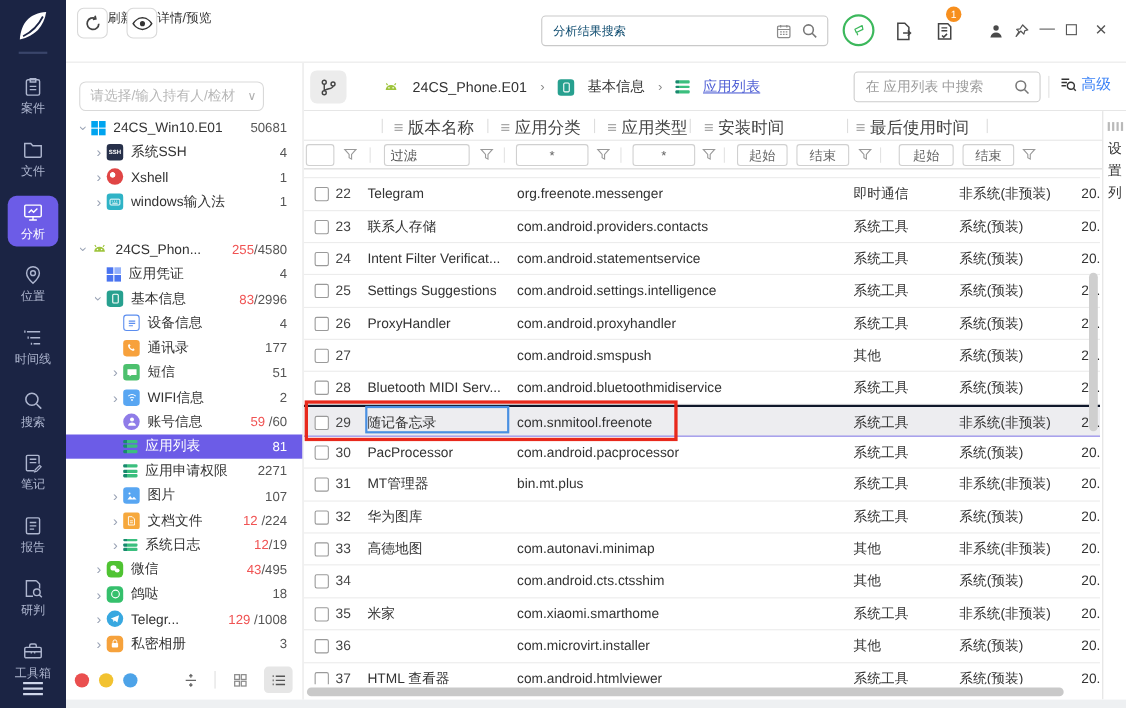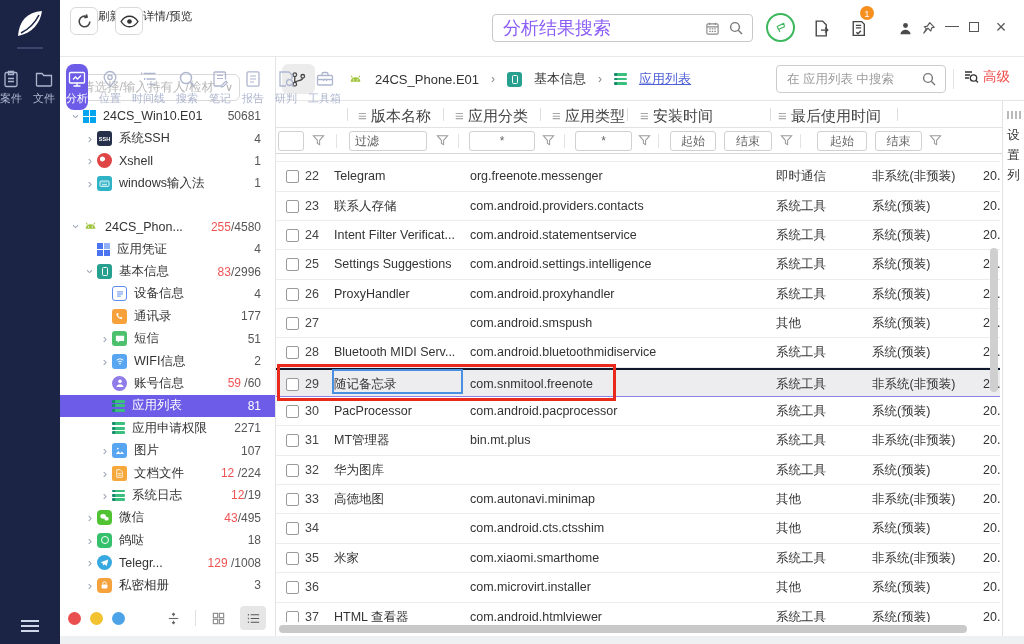--- a/index.html
+++ b/index.html
@@ -3,21 +3,21 @@
 <meta charset="utf-8">
 <style>
 *{margin:0;padding:0;box-sizing:border-box}
 body{width:1024px;height:644px;overflow:hidden;background:#fff;
   font-family:"Liberation Sans","DejaVu Sans",sans-serif;font-size:12.5px;color:#333}
 .app{position:relative;width:1024px;height:644px;overflow:hidden;background:#fff}
 
 .nav{position:absolute;left:0;top:0;bottom:0;width:60px;background:#1b2444;z-index:30}
 .logo{position:absolute;top:7px;left:13px;width:34px;height:34px}
 .logo-divider{position:absolute;top:47px;left:17px;width:26px;height:2px;background:#3a456b}
-.nav-list{position:absolute;top:64px;left:0;right:0;display:flex;flex-direction:row;align-items:center;gap:11px}
+.nav-list{position:absolute;top:64px;left:0;right:0;display:flex;flex-direction:column;align-items:center;gap:11px}
 .nav-item{width:46px;border-radius:8px;display:flex;flex-direction:column;align-items:center;padding:5px 0 4px;color:#aeb6cf;cursor:pointer}
 .nav-item .nlabel{font-size:11px;margin-top:2px;white-space:nowrap}
 .nav-item.active{background:#6c5ce7;color:#fff}
 .nav-burger{position:absolute;bottom:12px;left:21px;display:flex;flex-direction:column;gap:3px}
 .nav-burger i{width:18px;height:2px;background:#cfd6ea;display:block}
 
 .lpanel{position:absolute;left:60px;top:57px;width:216px;bottom:8px;background:#fff;border-right:1px solid #e4e4e4;z-index:10}
 .holder-select{position:absolute;top:17px;left:12px;width:168px;height:27px;border:1px solid #d9d9d9;border-radius:6px;
   display:flex;align-items:center;padding:0 6px 0 9px;color:#b8b8b8;overflow:hidden;white-space:nowrap;cursor:pointer}
 .holder-select .ph{flex:1;overflow:hidden}
@@ -47,40 +47,40 @@
 .tf-sp{flex:1}
 .tf-btn{width:26px;height:24px;display:inline-flex;align-items:center;justify-content:center;border-radius:4px;cursor:pointer;flex:none}
 .tf-btn.active{background:#e6e6e6}
 .tf-div{width:1px;height:16px;background:#e0e0e0;flex:none}
 
 .topbar{position:absolute;left:60px;right:0;top:0;height:57px;background:#fff;border-bottom:1px solid #e8e8e8;z-index:20}
 .tool-btn{position:absolute;display:flex;align-items:flex-start;cursor:pointer}
 .tool-ic{width:28px;height:28px;border:1px solid #d9d9d9;border-radius:6px;display:flex;align-items:center;justify-content:center;background:#fff}
 .tool-lb{font-size:11.5px;color:#333;margin-top:2px;white-space:nowrap}
 .gsearch{position:absolute;left:432px;top:14px;width:261px;height:28px;border:1px solid #c9c9c9;border-radius:4px;display:flex;align-items:center;padding:0 8px 0 10px;background:#fff}
-.gsearch .ph{flex:1;color:#8b5cf6;font-size:18px}
+.gsearch .ph{flex:1;color:#0c4a6e;font-size:11px}
 .gsearch .ic{display:inline-flex;margin-left:8px;cursor:pointer}
 .circle-btn{position:absolute;left:706px;top:13px;width:29px;height:29px;border:2px solid #3cb85c;border-radius:50%;display:flex;align-items:center;justify-content:center;cursor:pointer;background:#fff}
 .flat-ic{position:absolute;display:inline-flex;cursor:pointer}
 .badge{position:absolute;left:800px;top:6px;min-width:14px;height:14px;background:#f78f1e;color:#fff;border-radius:7px;
   font-size:9.5px;display:flex;align-items:center;justify-content:center;padding:0 3px;z-index:2}
 .win-min{position:absolute;left:884px;top:17px;width:16px;color:#555;font-size:14px;cursor:pointer;text-align:center}
 .win-max{position:absolute;left:909px;top:22px;width:10px;height:10px;border:1.3px solid #555;cursor:pointer}
 .win-close{position:absolute;left:932px;top:13px;width:18px;color:#555;font-size:18px;cursor:pointer;text-align:center;line-height:28px}
 
 .main{position:absolute;left:276px;top:57px;right:0;bottom:8px;background:#fff;overflow:hidden}
 .crumbbar{position:absolute;top:0;left:0;right:0;height:44px;background:#fff;border-bottom:1px solid #e6e6e6}
 .branch-btn{position:absolute;left:6px;top:7px;width:33px;height:30px;background:#ececec;border-radius:6px;display:flex;align-items:center;justify-content:center;cursor:pointer}
 .crumbs{position:absolute;left:72px;top:0;height:44px;display:flex;align-items:center;gap:12px;font-size:13px;color:#333}
 .crumb-sep{color:#888;font-size:12px}
 .crumb-link{color:#4f5fd5;text-decoration:underline;cursor:pointer}
 .lsearch{position:absolute;right:78px;top:8px;width:170px;height:28px;border:1px solid #ccc;border-radius:4px;display:flex;align-items:center;padding:0 8px 0 10px}
 .lsearch .ph{flex:1;color:#9b9b9b;font-size:12.5px;white-space:nowrap}
 .vdiv{position:absolute;right:70px;top:12px;width:1px;height:20px;background:#e2e2e2}
-.adv{position:absolute;right:14px;top:11px;display:flex;align-items:center;gap:4px;cursor:pointer;font-size:13.5px;color:#ef4444}
+.adv{position:absolute;right:14px;top:11px;display:flex;align-items:center;gap:4px;cursor:pointer;font-size:13.5px;color:#3b82f6}
 
 .thead{position:absolute;top:44px;left:0;right:22px;height:27px;background:#fff;border-bottom:1px solid #e3e3e3}
 .hcell{position:absolute;top:6px;font-size:15px;color:#444;white-space:nowrap}
 .hcell::before{content:"\2261\00a0";color:#a8a8a8}
 .hsep{position:absolute;top:7px;width:1px;height:13px;background:#ddd}
 
 .frow{position:absolute;top:71px;left:0;right:22px;height:26px;background:#fff;border-bottom:1px solid #d6d6d6}
 .fin{position:absolute;top:3px;height:20px;border:1px solid #d0d0d0;border-radius:3px;font-family:inherit;font-size:12px;color:#555;padding:0 5px;background:#fff;text-align:left}
 .fin.ctr{text-align:center;color:#666}
 .ffun{position:absolute;top:6px;display:inline-flex;cursor:pointer}

